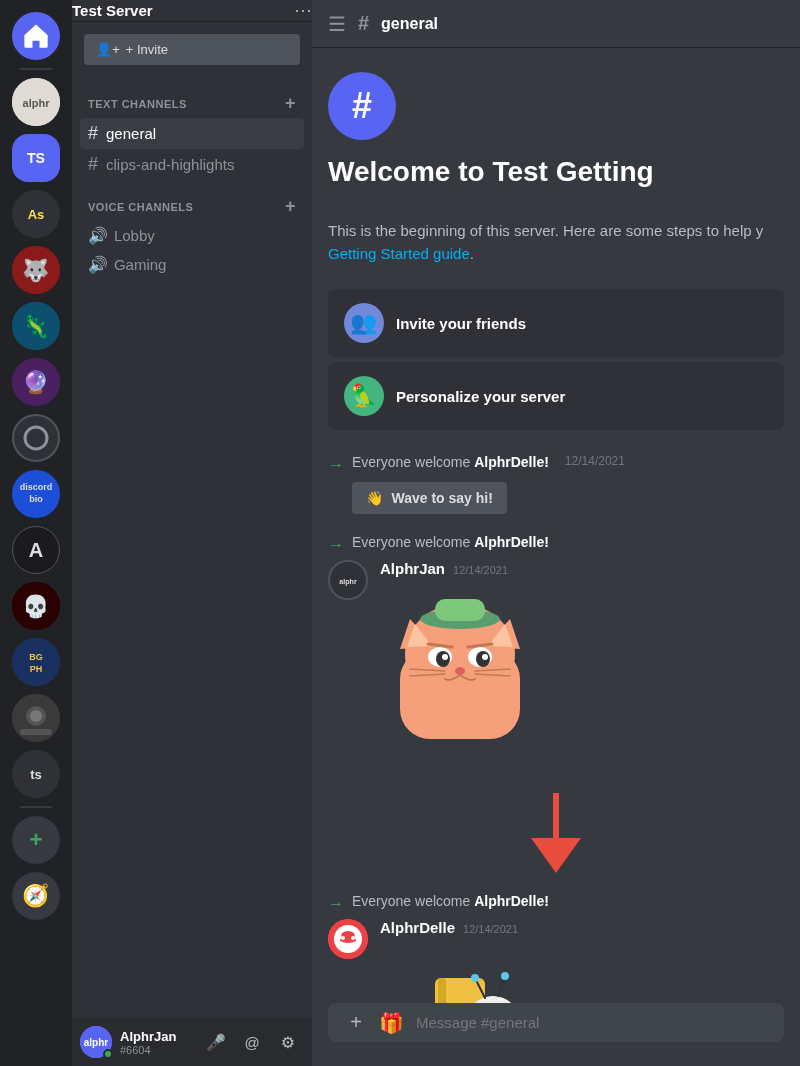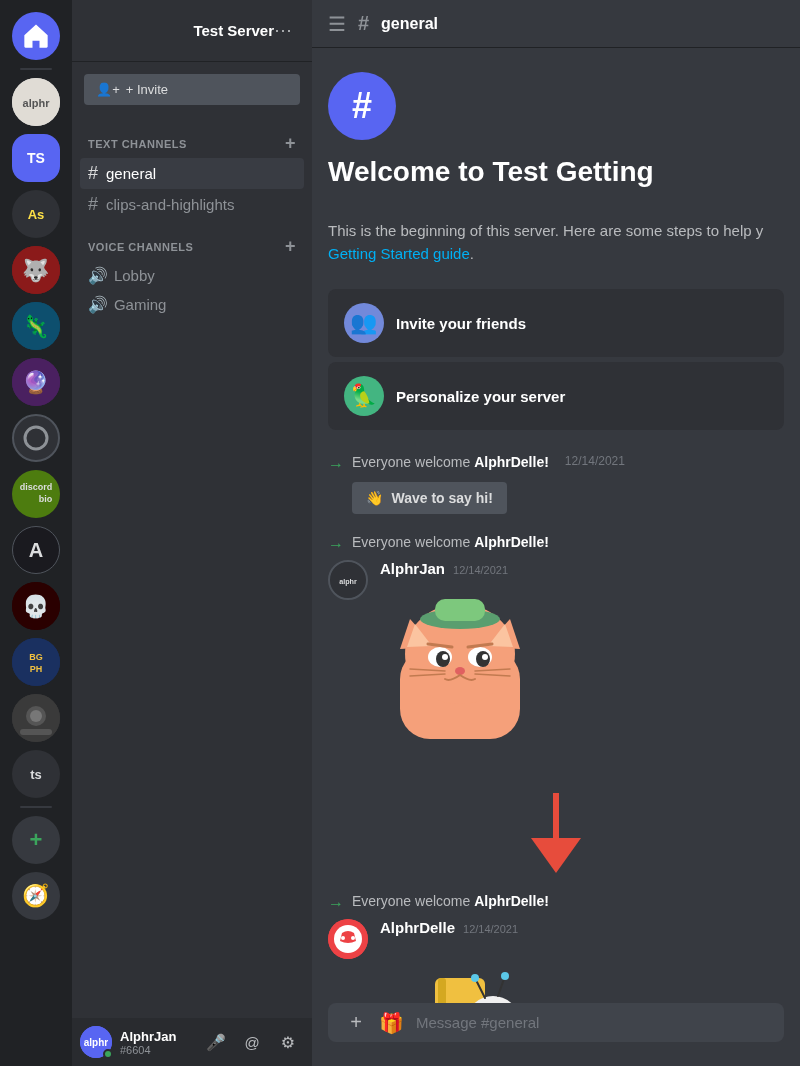--- a/index.html
+++ b/index.html
@@ -63,24 +63,24 @@
 
     
     .channel-sidebar {
       width: 240px;
       background: #2f3136;
       display: flex;
       flex-direction: column;
       flex-shrink: 0;
     }
     .server-header {
-      padding: 20px;
-      display: flex;
-      align-items: center;
-      justify-content: flex-end;
+      padding: 0;
+      display: flex;
+      align-items: center;
+      justify-content: space-between;
       border-bottom: 1px solid #202225;
       cursor: pointer;
     }
     .server-header-title {
       font-weight: 700;
       font-size: 15px;
       color: #fff;
     }
     .server-header-dots {
       color: #b9bbbe;
@@ -426,21 +426,21 @@
         <text x="50%" y="55%" dominant-baseline="middle" text-anchor="middle" font-size="22">🔮</text>
       </svg>
   </div>
 
   <div class="server-icon" style="background:#2f3136; border: 2px solid #4f545c;">
     <svg width="28" height="28" viewBox="0 0 28 28">
         <circle cx="14" cy="14" r="11" fill="none" stroke="#8e9297" stroke-width="3"></circle>
       </svg>
   </div>
 
-  <div class="server-icon" style="background:#4d7c0f; font-size:9px; color:#dcddde; line-height:1.3; text-align:right; padding:2px;">
+  <div class="server-icon" style="background:#1d4ed8; font-size:9px; color:#dcddde; line-height:1.3; text-align:center; padding:2px;">
     <span>discord<br>bio</span>
   </div>
 
   <div class="server-icon" style="background:#1a1a1f; color:#dcddde; font-size:20px; font-weight:700; border: 1px solid #4f545c;">
     <span>A</span>
   </div>
 
   <div class="server-icon" style="background:#2a0000; overflow:hidden;">
     <svg width="48" height="48" viewBox="0 0 48 48">
         <rect width="48" height="48" fill="#2a0000"></rect>

